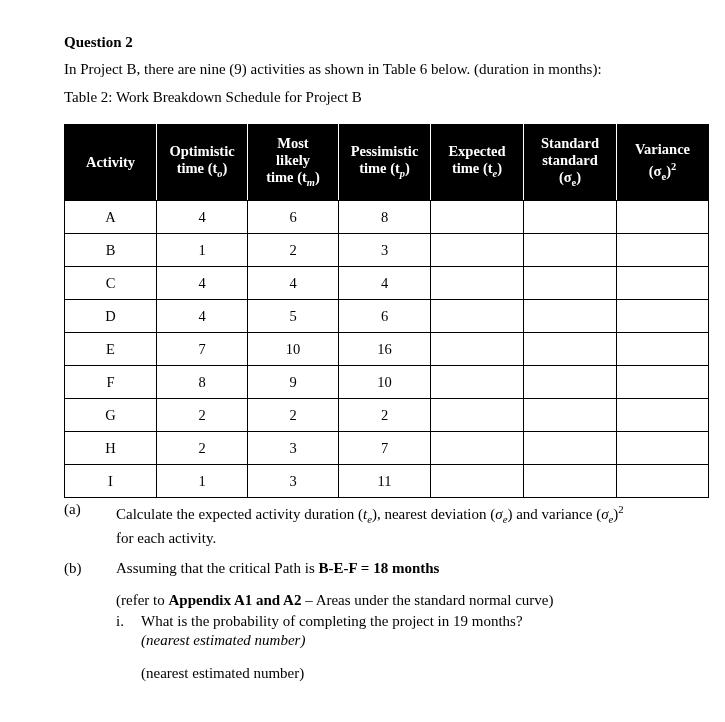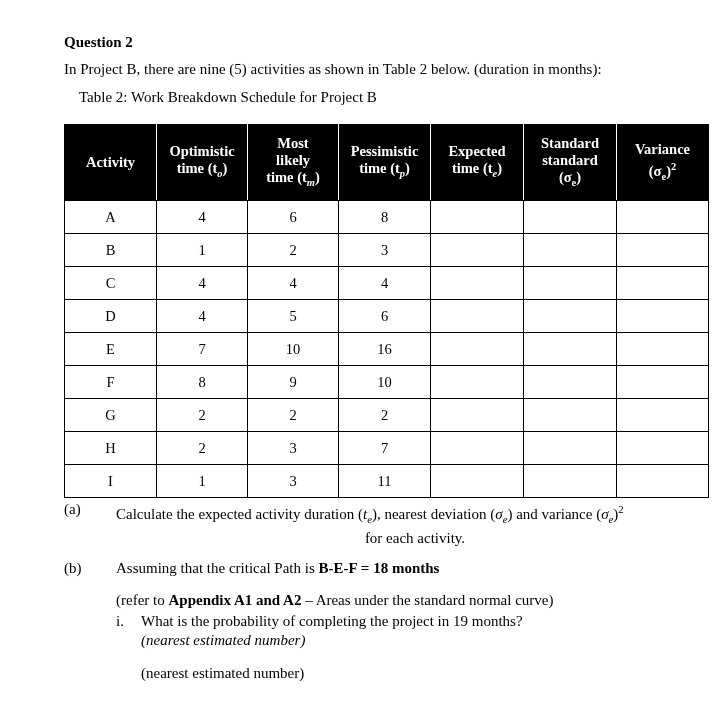--- a/index.html
+++ b/index.html
@@ -34,21 +34,21 @@
     font-weight: bold;
     line-height: 20px;
     margin: 0 0 7px 0;
   }
   .intro-line {
     font-size: 15px;
     line-height: 20px;
     margin: 0 0 8px 0;
     white-space: nowrap;
   }
-  .intro-line.last { margin-bottom: 0; margin-left: 15px; }
+  .intro-line.last { margin-bottom: 0; }
 
   
   .wbs-table {
     position: absolute;
     left: 48px;
     top: 124px;
     width: 644px;
     border-collapse: collapse;
     table-layout: fixed;
   }
@@ -104,21 +104,21 @@
     position: relative;
     padding-left: 52px;
   }
   .marker {
     position: absolute;
     left: 0;
     top: 0;
     width: 46px;
   }
   .qtext { display: block; }
-  .qtext .l2 { display: block; text-align: center; }
+  .qtext .l2 { display: block; }
 
   .spacer-a { height: 11px; }
 
   .subblock {
     margin-top: 0;
     padding-left: 52px;
   }
   .refline {
     margin: 0 0 2px 0;
     white-space: nowrap;
@@ -143,21 +143,21 @@
   .gap-ii { height: 14px; }
   b.bold { font-weight: bold; }
 </style>
 </head>
 <body>
 
 <div class="page">
 
   <div class="intro">
     <div class="q-title">Question 2</div>
-    <div class="intro-line">In Project B, there are nine (5) activities as shown in Table 2 below. (duration in months):</div>
+    <div class="intro-line">In Project B, there are nine (9) activities as shown in Table 6 below. (duration in months):</div>
     <div class="intro-line last">Table 2: Work Breakdown Schedule for Project B</div>
   </div>
 
   <table class="wbs-table">
     <colgroup>
       <col class="c0">
         <col class="c1">
         <col class="c2">
         <col class="c3">
         <col class="c4">

